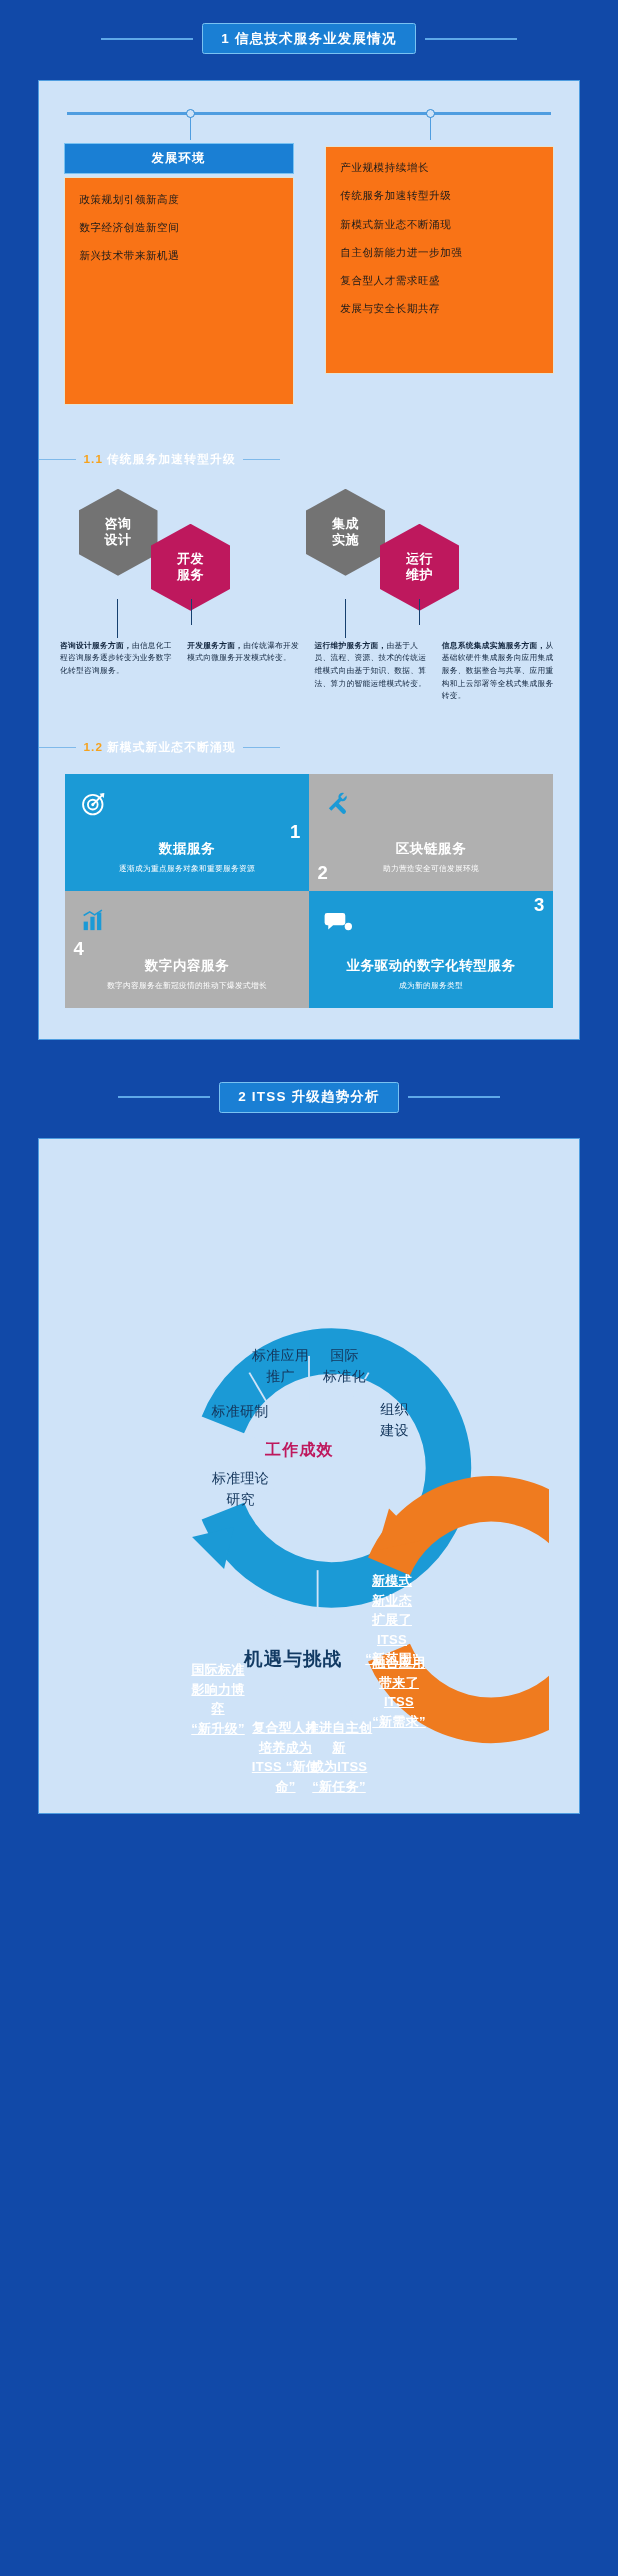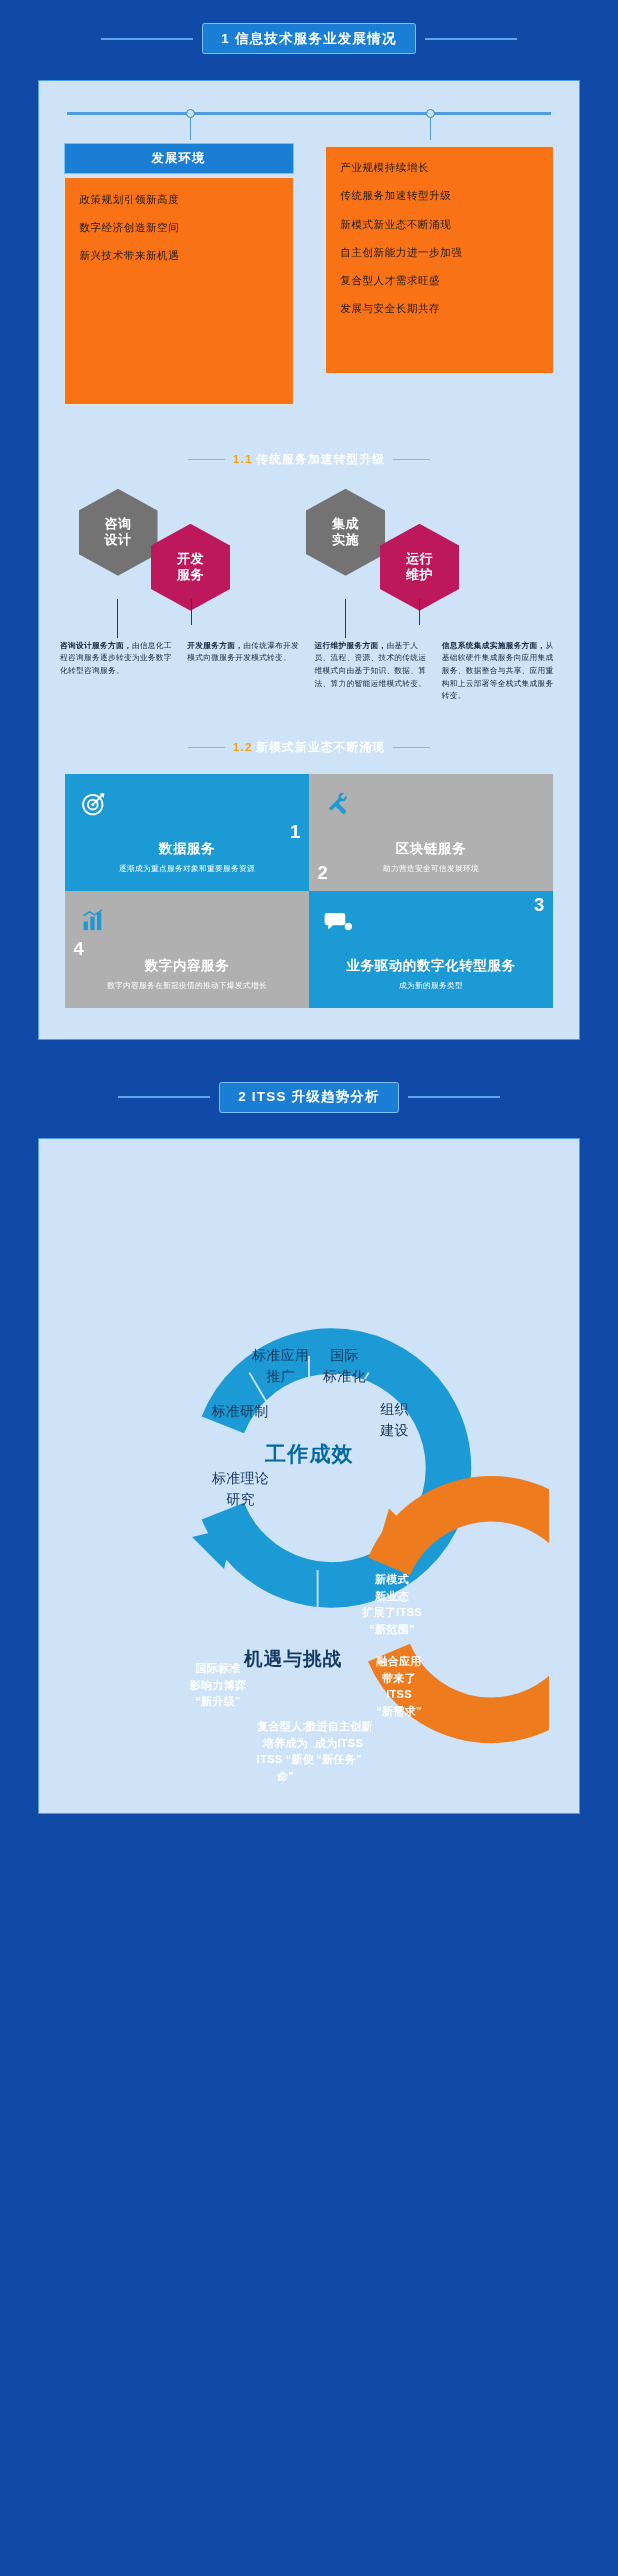--- a/index.html
+++ b/index.html
@@ -80,21 +80,21 @@
     margin:0 0 13.5px 0;
     color:#1b1b1b;
     font-size:10.5px;
     line-height:1.4;
     letter-spacing:0.6px;
   }
   .card .body p:last-child { margin-bottom:0; }
 
   
   .subbanner {
-    display:flex; align-items:center; justify-content:center; gap:7.4px;
+    display:flex; align-items:center; gap:7.4px;
     padding:18.5px 0 14.8px 0;
   }
   .subbanner .sbar { width:37px; height:1.2px; background:#7fb9ea; }
   .subbanner .stext {
     color:#ffffff; font-size:11.7px; font-weight:bold; letter-spacing:1.2px;
   }
   .subbanner .stext .snum { color:#f6a21d; margin-right:3.7px; }
 
   
   .b11 { padding:6.2px 21px 18.5px 21px; position:relative; }
@@ -162,28 +162,29 @@
     position:absolute;
     color:#14365c;
     font-size:14px;
     line-height:1.45;
     text-align:center;
     letter-spacing:0.3px;
   }
   .wlbl {
     position:absolute;
     color:#ffffff;
-    font-size:11px;
+    font-size:13px;
     font-weight:bold;
     line-height:1.5;
     text-align:center;
     letter-spacing:0.3px;
+    text-decoration:underline;
   }
   .ctr1 {
-    position:absolute; color:#0369a1; font-size:21px; font-weight:bold;
+    position:absolute; color:#be185d; font-size:16px; font-weight:bold;
     letter-spacing:1.2px;
     font-family:Liberation Serif, serif;
   }
   .ctr2 {
     position:absolute; color:#123a63; font-size:18.5px; font-weight:bold;
     letter-spacing:1.2px;
   }
 </style>
 </head>
 <body>

